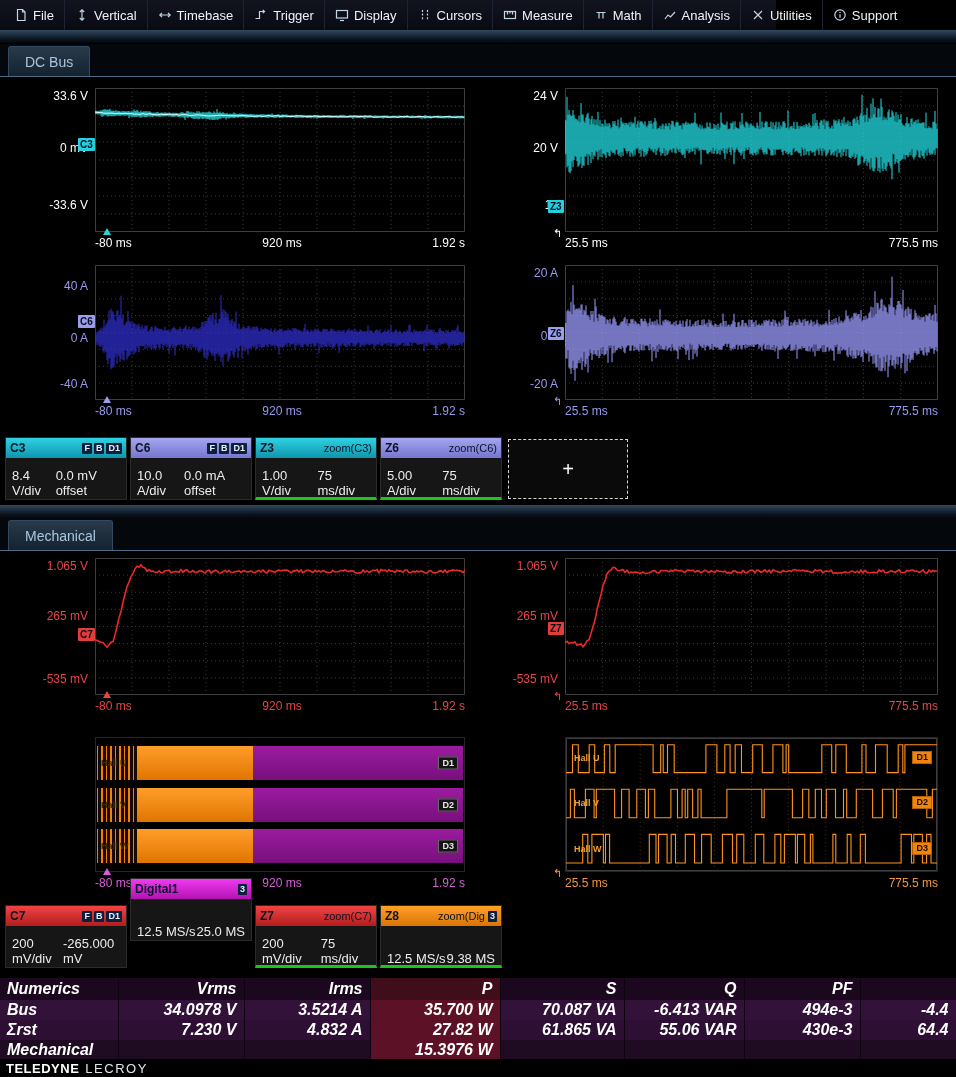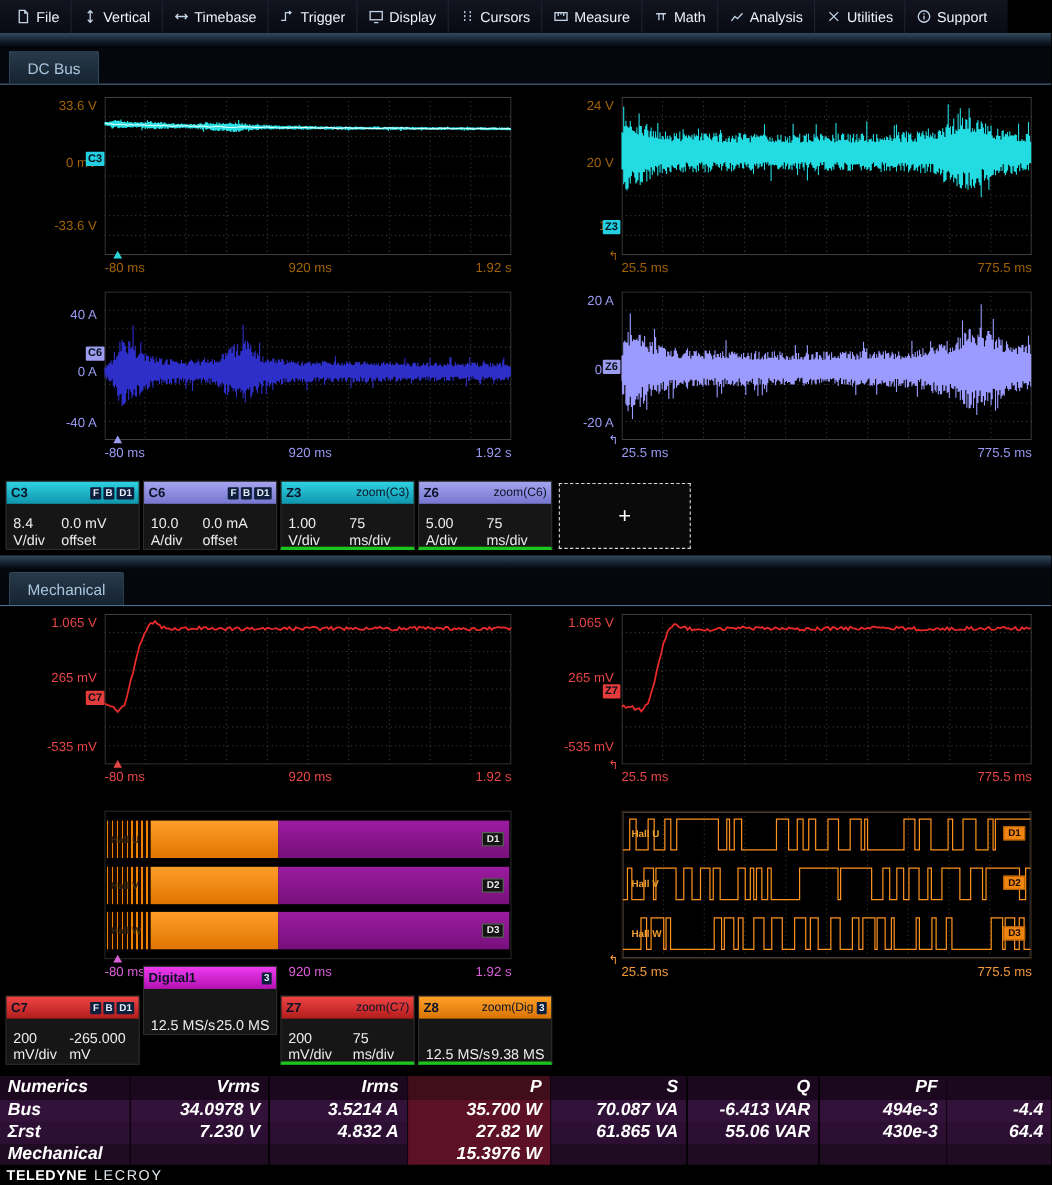--- a/index.html
+++ b/index.html
@@ -1,19 +1,19 @@
 <!DOCTYPE html>
 <html><head>
 <meta charset="utf-8">
 <style>
   html,body{margin:0;padding:0;background:#000;}
   #screen{position:relative;width:956px;height:1077px;background:#000;overflow:hidden;
           font-family:"Liberation Sans",sans-serif;color:#fff;}
   
-  .menu-bar{position:absolute;left:0;top:0;width:916px;height:30px;box-sizing:border-box;
+  .menu-bar{position:absolute;left:0;top:0;width:776px;height:30px;box-sizing:border-box;
             background:linear-gradient(180deg,#12141f,#090a12);display:flex;align-items:center;padding-left:4px;}
   .menu-item{display:flex;align-items:center;gap:5px;padding:0 10px;height:30px;font-size:13px;
              color:#eef2f8;border-left:1px solid #1e2232;white-space:nowrap;cursor:default;}
   .menu-item:first-child{border-left:none;}
   svg.mi{width:14px;height:14px;stroke:#c2d4e6;fill:none;stroke-width:1.2;flex:none;}
   .top-glow{position:absolute;left:0;width:956px;height:13px;
             background:linear-gradient(180deg,#31495e,#0c1520 70%,#04070b);}
   
   .tab-bar{position:absolute;left:0;width:956px;height:32px;background:#04070c;border-bottom:1px solid #4d6c88;}
   .tab{position:absolute;left:8px;bottom:0;height:30px;padding:0 16px;box-sizing:border-box;
@@ -27,21 +27,21 @@
   .ylabs span{position:absolute;right:0;white-space:nowrap;line-height:14px;}
   .xrow{position:absolute;font-size:12px;display:flex;justify-content:space-between;line-height:14px;}
   .chbadge{position:absolute;font-size:10px;font-weight:bold;line-height:13px;padding:0 2px;
            border-radius:1px;color:#041018;z-index:3;}
   .bg-cyan{background:#23cfe0;}
   .bg-lav{background:#9d9df0;}
   .bg-red{background:#e43b3b;}
   .tri{position:absolute;width:0;height:0;border-left:4px solid transparent;border-right:4px solid transparent;
        border-bottom:7px solid #fff;z-index:3;}
   .zarr{position:absolute;font-size:11px;line-height:10px;z-index:3;}
-  .cyan{color:#a16207;} .lav{color:#9a9af2;} .red{color:#e64545;} .mag{color:#d95fd9;} .org{color:#f2993a;}
+  .cyan{color:#ffffff;} .lav{color:#9a9af2;} .red{color:#e64545;} .mag{color:#d95fd9;} .org{color:#f2993a;}
   
   .desc{position:absolute;width:122px;height:63px;box-sizing:border-box;border:1px solid #2b2b2b;background:#161616;}
   .desc.zoom{border-bottom:3px solid #1ec41e;}
   .desc-h{height:20px;display:flex;align-items:center;padding:0 4px;box-sizing:border-box;gap:3px;
           font-size:12px;font-weight:bold;color:#0a1326;}
   .desc-sub{margin-left:auto;font-weight:normal;font-size:11px;white-space:nowrap;overflow:hidden;}
   .desc-badges{margin-left:auto;display:flex;gap:2px;}
   .hb{background:#0d1f3c;color:#e9effa;font-size:9px;font-weight:bold;padding:0 2px;line-height:11px;border-radius:1px;}
   .desc-b{height:40px;display:flex;flex-direction:row;justify-content:center;align-items:flex-end;
           padding:0 6px;font-size:13px;color:#ececec;gap:1px;}

